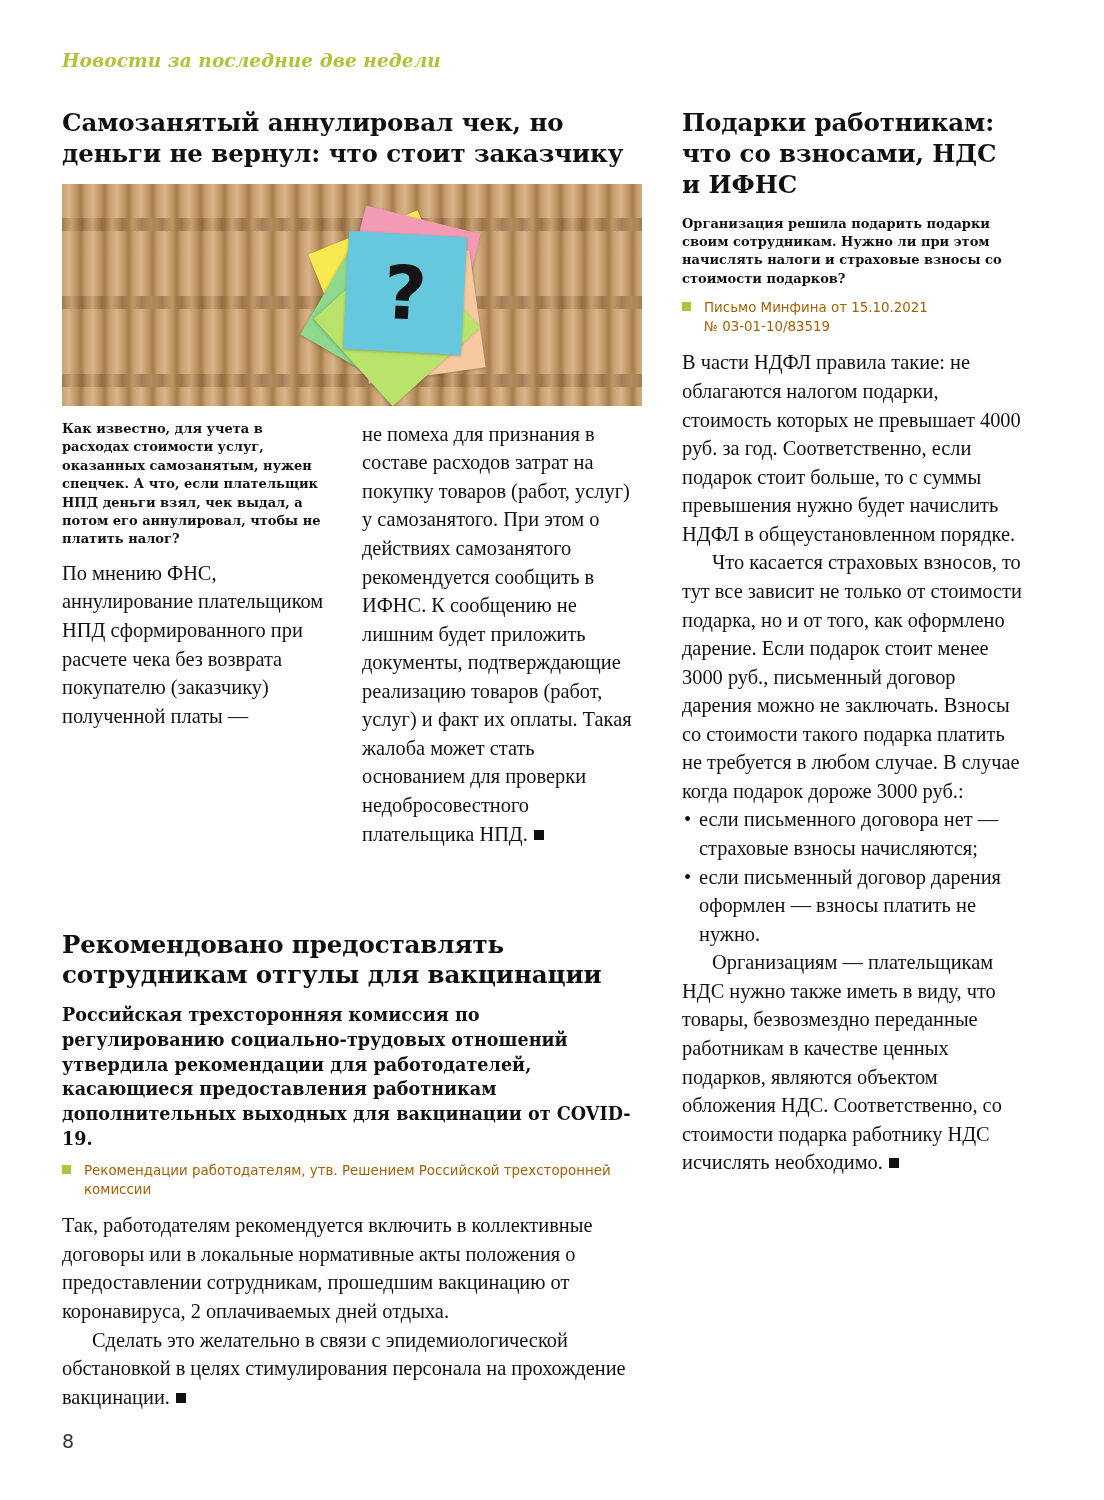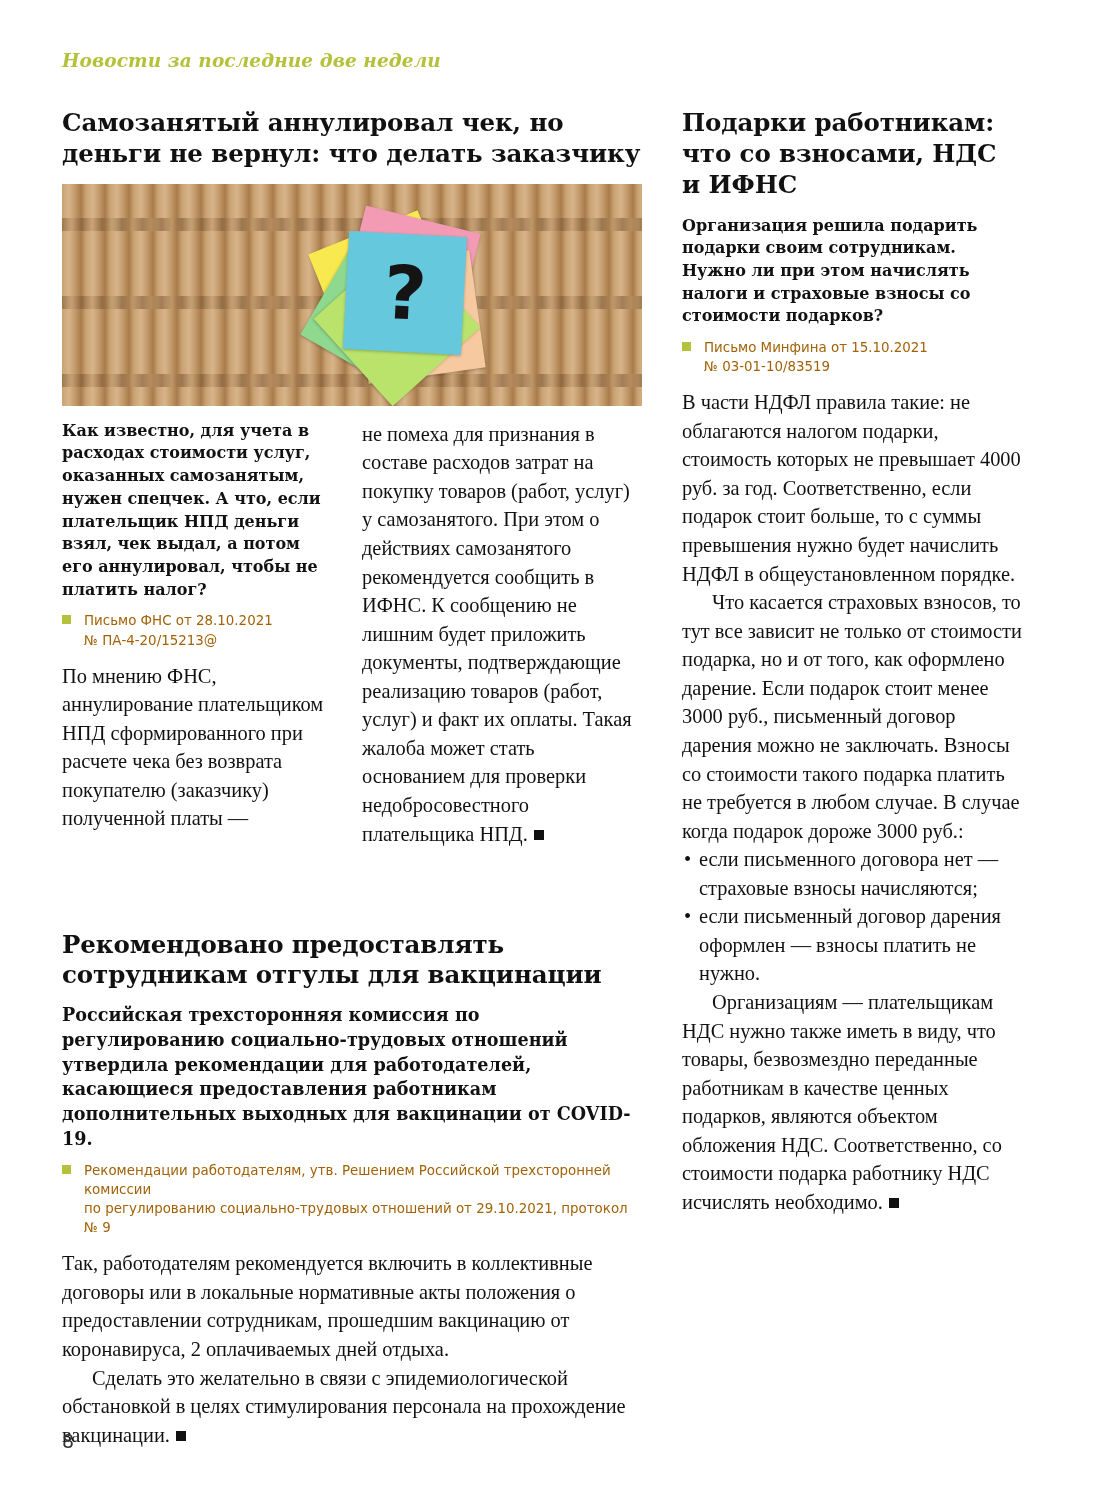--- a/index.html
+++ b/index.html
@@ -124,21 +124,21 @@
     font-family: "DejaVu Sans", sans-serif;
     font-size: 74px;
     font-weight: bold;
     color: #141414;
     transform: rotate(3deg);
   }
 
   .lead {
     font-family: "DejaVu Serif", serif;
     font-weight: bold;
-    font-size: 16px;
+    font-size: 13px;
     line-height: 1.42;
     margin: 0 0 10px 0;
   }
   .lead.small {
     font-size: 17.6px;
     line-height: 1.40;
   }
   .body-text {
     font-size: 20.4px;
     line-height: 1.40;
@@ -225,63 +225,57 @@
 <body>
 
 <div class="page">
 
   <div class="running-head">Новости за последние две недели</div>
 
   <div class="columns">
 
     <div class="col-left">
 
-      <h2 class="article-title">Самозанятый аннулировал чек, но деньги не вернул: что делать заказчику</h2>
+      <h2 class="article-title">Самозанятый аннулировал чек, но деньги не вернул: что стоит заказчику</h2>
 
       <div class="photo">
         <div class="bamboo"></div>
         <div class="weave w1"></div>
         <div class="weave w2"></div>
         <div class="weave w3"></div>
         <div class="stack">
           <div class="note n1"></div>
           <div class="note n2"></div>
           <div class="note n3"></div>
           <div class="note n4"></div>
           <div class="note n5"></div>
           <div class="note n6"></div>
           <div class="qmark">?</div>
         </div>
       </div>
 
       <div class="subcols" style="height: 470px;">
         <div class="subcol-a">
           <p class="lead">Как известно, для учета в расходах стоимости услуг, оказанных самозанятым, нужен спецчек. А что, если плательщик НПД деньги взял, чек выдал, а потом его аннулировал, чтобы не платить налог?</p>
-          <div class="source">
-            <span class="bullet"></span>
-            <span>Письмо ФНС от 28.10.2021</span>
-            <span class="src-line2">№ ПА-4-20/15213@</span>
-          </div>
           <p class="body-text">По мнению ФНС, аннулирование плательщиком НПД сформированного при расчете чека без возврата покупателю (заказчику) полученной платы —</p>
         </div>
         <div class="subcol-b">
           <p class="body-text"><span>не помеха для признания в составе расходов затрат на покупку товаров (работ, услуг) у самозанятого. При этом о действиях самозанятого рекомендуется сообщить в ИФНС. К сообщению не лишним будет приложить документы, подтверждающие реализацию товаров (работ, услуг) и факт их оплаты. Такая жалоба может стать основанием для проверки недобросовестного плательщика НПД.</span><span class="sq-end"></span></p>
         </div>
       </div>
 
       <div style="height: 40px;" class="block-gap"></div>
 
       <h2 class="article-title small">Рекомендовано предоставлять сотрудникам отгулы для вакцинации</h2>
 
       <p class="lead small">Российская трехсторонняя комиссия по регулированию социально-трудовых отношений утвердила рекомендации для работодателей, касающиеся предоставления работникам дополнительных выходных для вакцинации от COVID-19.</p>
 
       <div class="source">
         <span class="bullet"></span>
         <span>Рекомендации работодателям, утв. Решением Российской трехсторонней комиссии</span>
-        <span class="src-line2">по регулированию социально-трудовых отношений от 29.10.2021, протокол № 9</span>
       </div>
 
       <p class="body-text">Так, работодателям рекомендуется включить в коллективные договоры или в локальные нормативные акты положения о предоставлении сотрудникам, прошедшим вакцинацию от коронавируса, 2 оплачиваемых дней отдыха.</p>
       <p class="body-text indent"><span>Сделать это желательно в связи с эпидемиологической обстановкой в целях стимулирования персонала на прохождение вакцинации.</span><span class="sq-end"></span></p>
 
     </div>
 
     <div class="col-right">
 
       <h2 class="article-title">Подарки работникам: что со взносами, НДС и ИФНС</h2>

